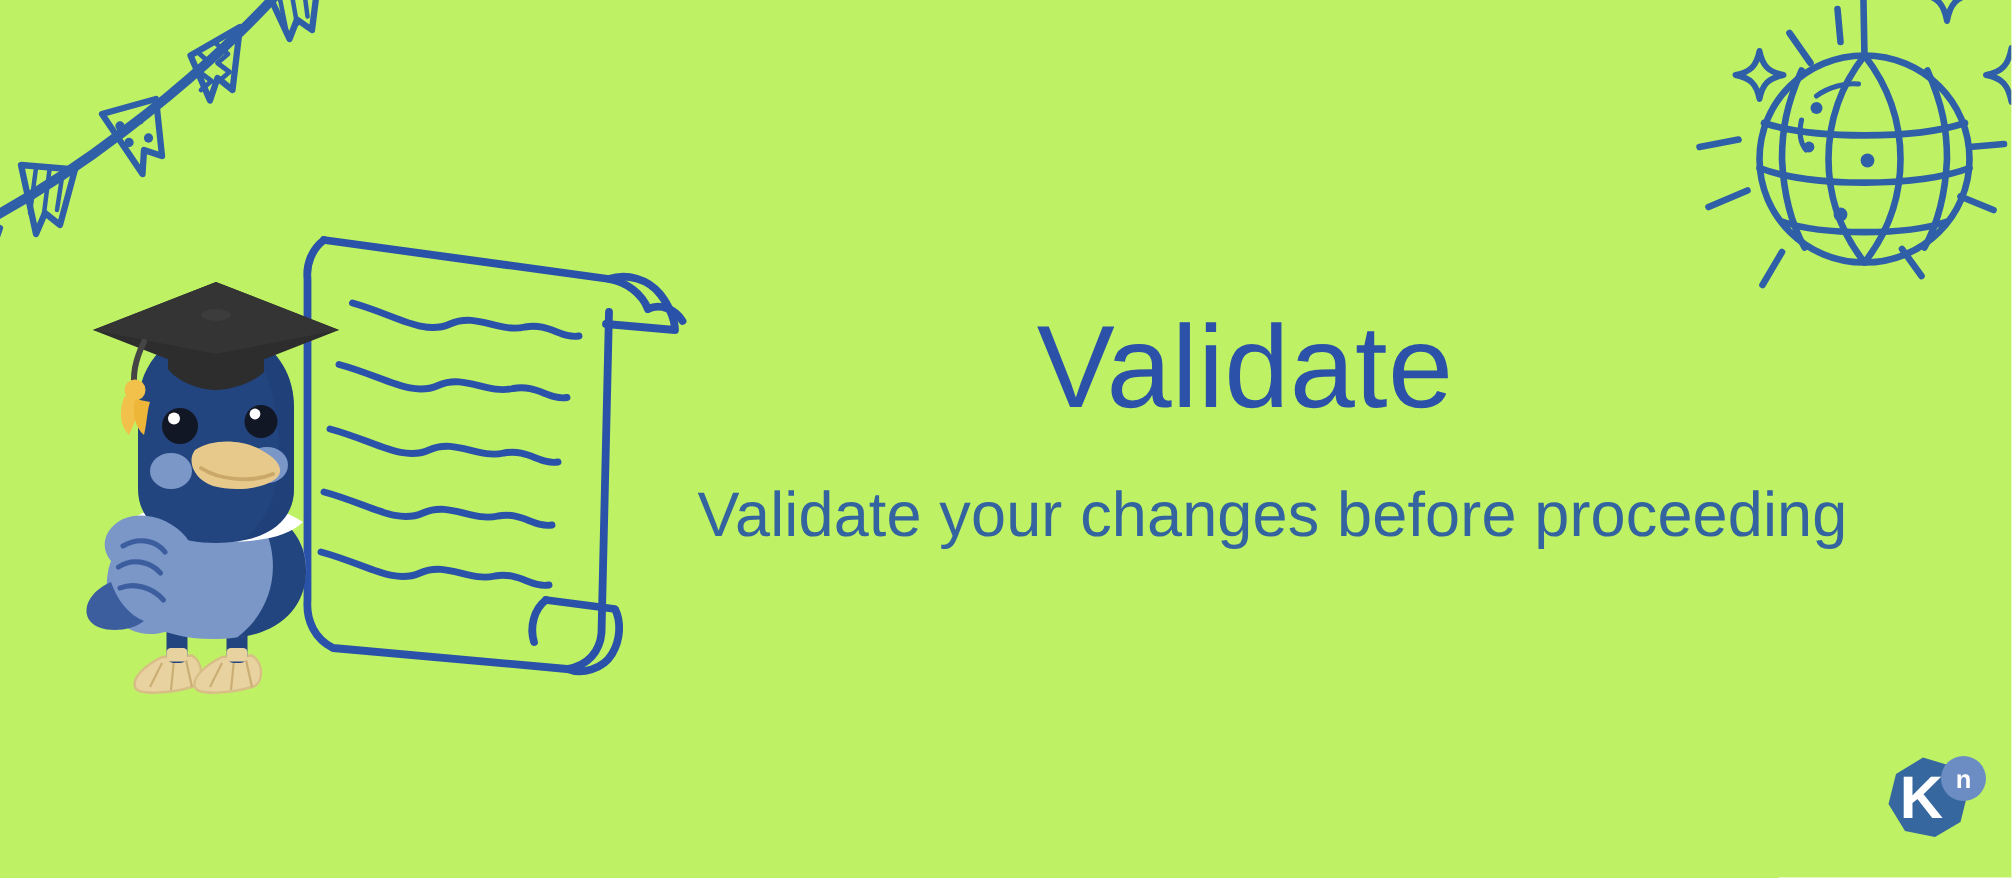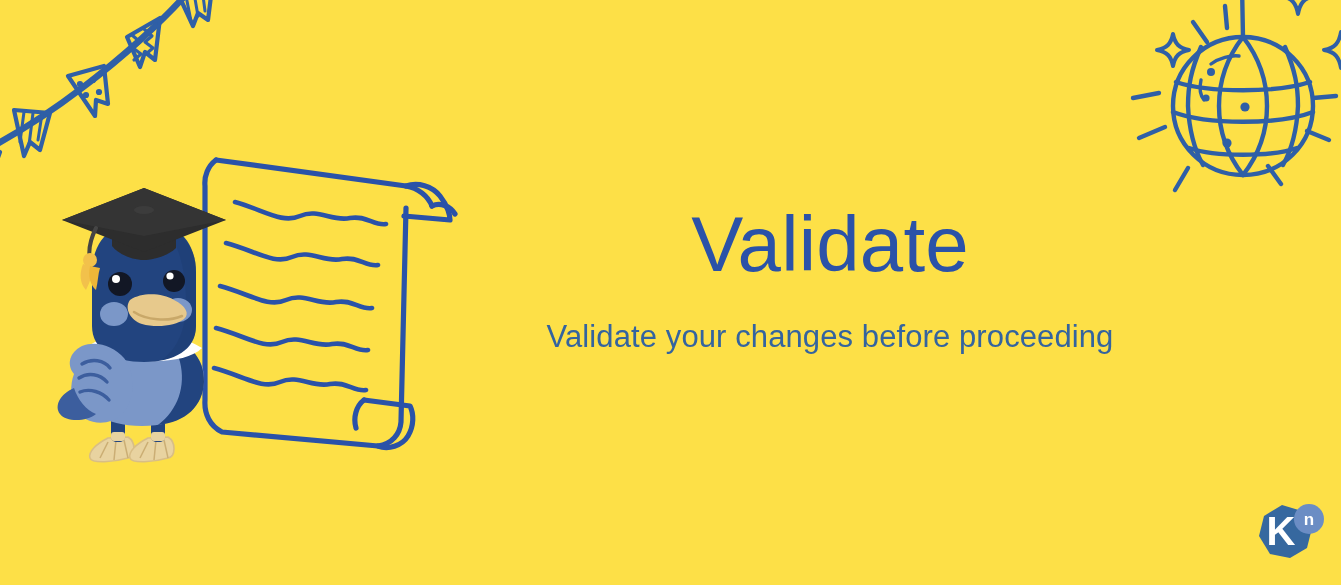--- a/index.html
+++ b/index.html
@@ -8,21 +8,21 @@
     padding: 0;
     background: #ffffff;
   }
   body {
     font-family: "Liberation Sans", sans-serif;
   }
   #stage {
     position: relative;
     width: 1341px;
     height: 585px;
-    background: #fde047;
+    background: #bef264;
     overflow: hidden;
   }
 
   
   .art {
     position: absolute;
     pointer-events: none;
   }
   #bunting      { left: -6px;   top: -6px;   width: 240px; height: 190px; }
   #discoball    { left: 1115px; top: -10px;  width: 235px; height: 235px; }
@@ -44,21 +44,21 @@
     font-weight: 300;
     line-height: 1.0;
     letter-spacing: 0.2px;
     color: #2B52A8;
     white-space: nowrap;
   }
   #page-subtitle {
     margin: 0;
     padding-top: 36px;
     font-family: "Liberation Sans", sans-serif;
-    font-size: 31px;
+    font-size: 42px;
     font-weight: 400;
     line-height: 1.15;
     letter-spacing: 0.1px;
     color: #34649F;
     white-space: nowrap;
   }
 
   
   #brand-logo {
     position: absolute;

